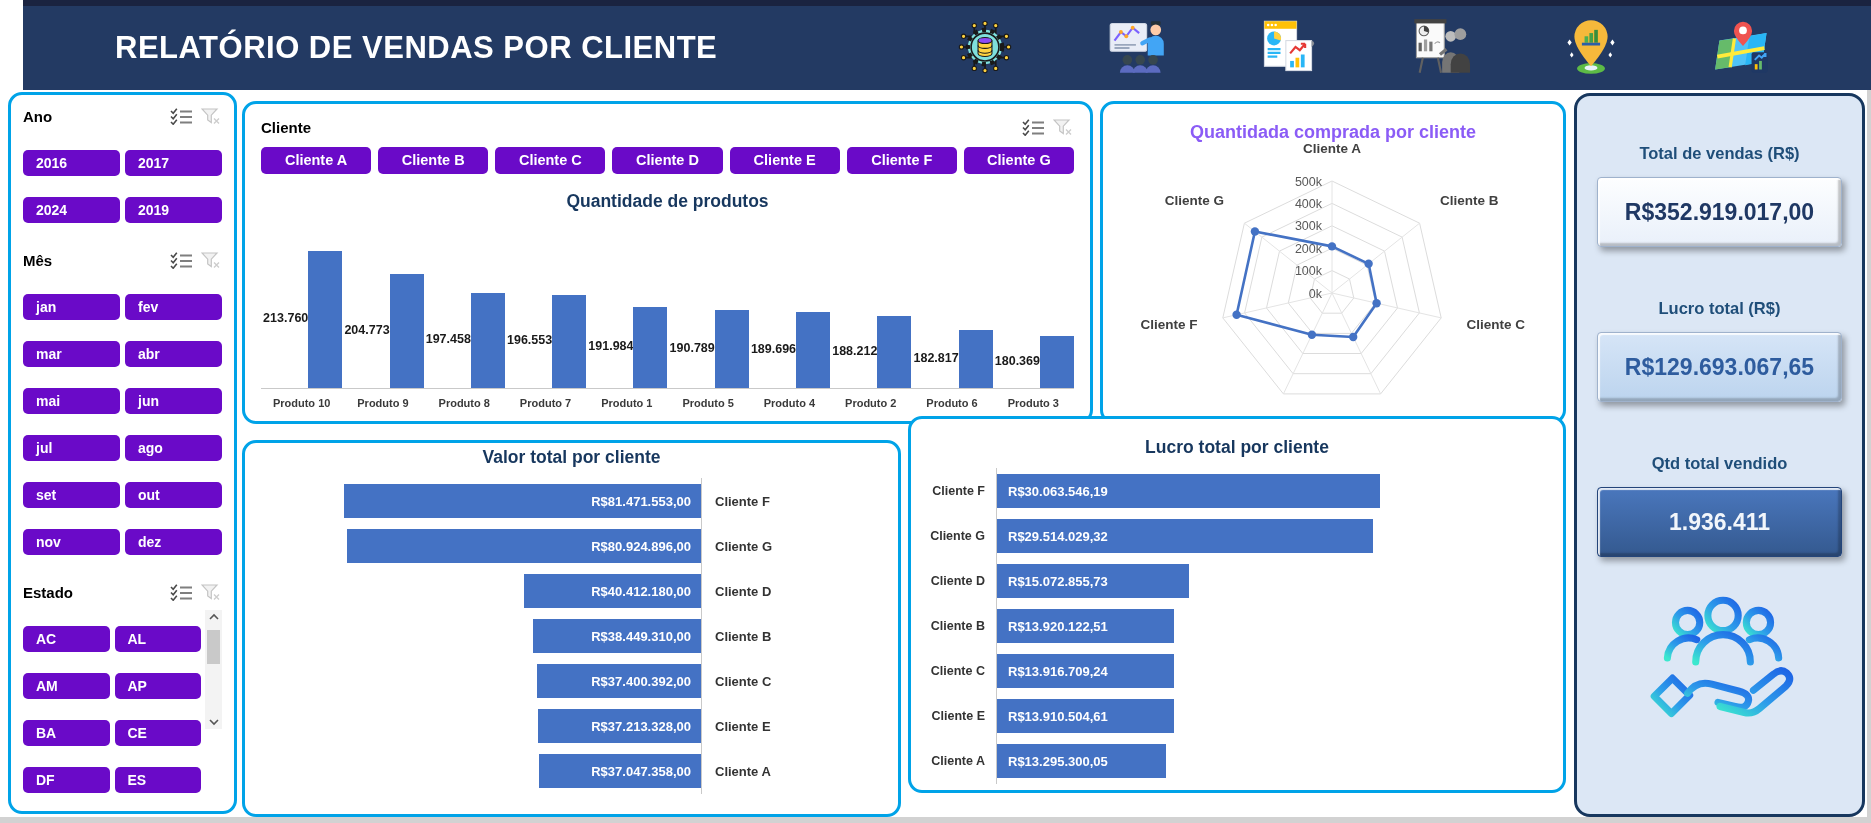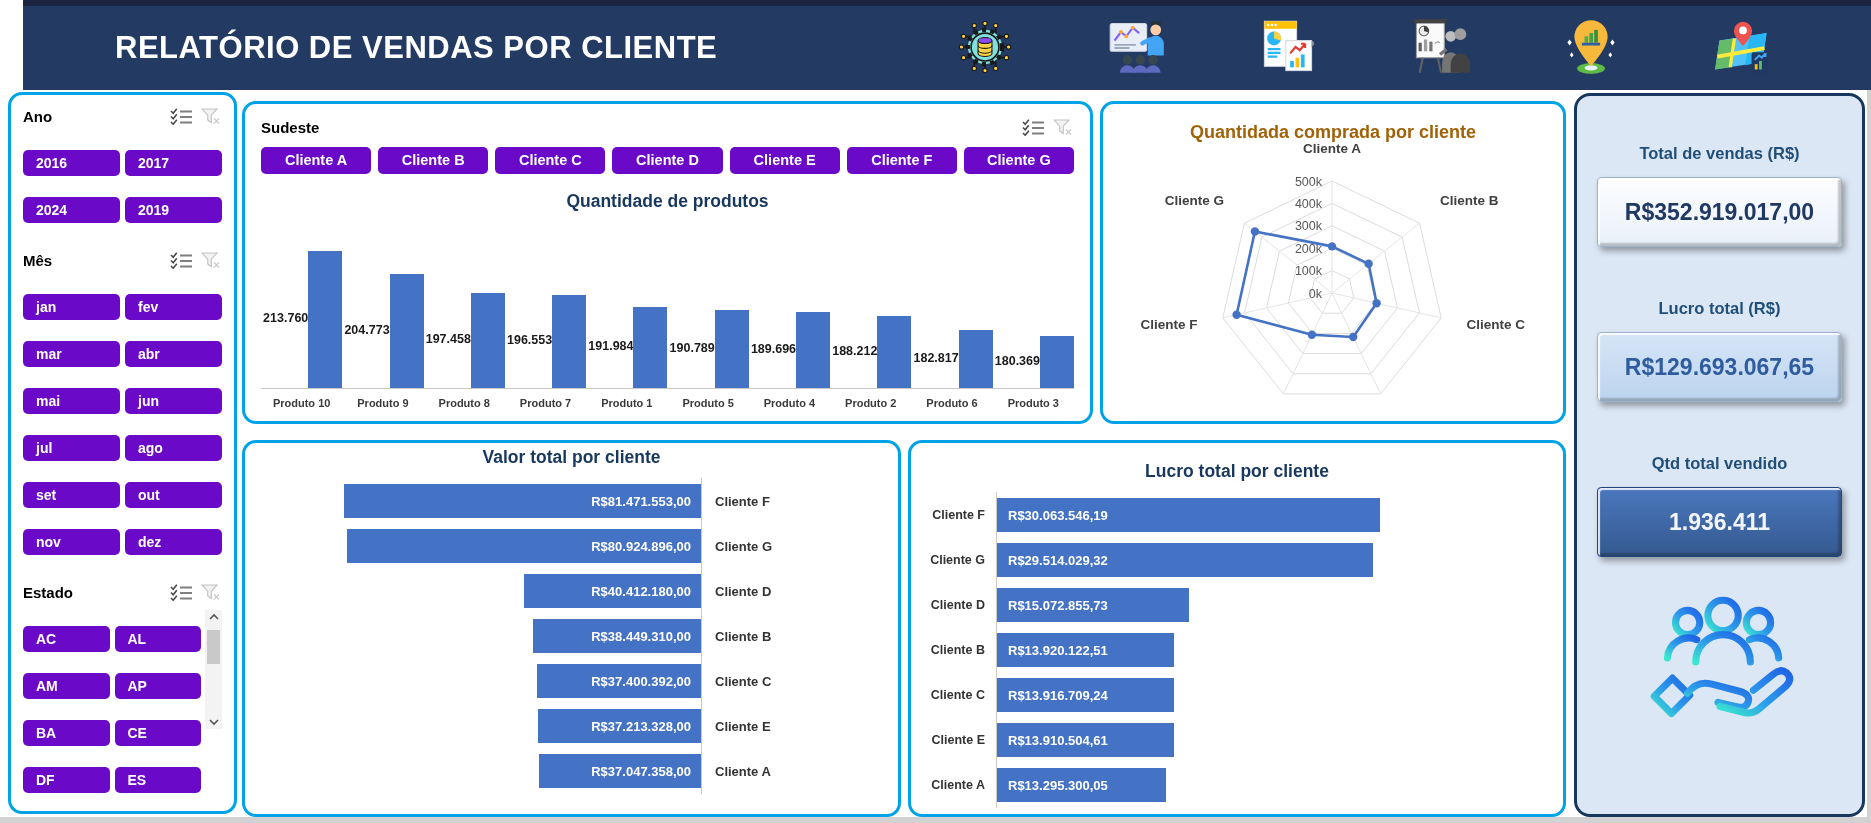--- a/index.html
+++ b/index.html
@@ -15,21 +15,21 @@
   .header-icons{position:absolute;left:932px;top:10px;width:818px;height:74px;display:flex;
     justify-content:space-between;align-items:center;}
   .hicon{width:60px;height:60px;display:inline-block;}
   .hicon svg{width:100%;height:100%;}
   
   .panel{position:absolute;background:#fff;border:3px solid #00A3E8;border-radius:14px;box-sizing:border-box;overflow:hidden;}
   #sidebar{left:8px;top:92px;width:229px;height:722px;padding:10px 12px;}
   #cliente{left:242px;top:101px;width:851px;height:323px;padding:12px 16px;}
   #radar{left:1100px;top:101px;width:466px;height:323px;padding:10px 0;}
   #valor{left:242px;top:440px;width:659px;height:377px;padding:0 18px;}
-  #lucro{left:908px;top:440px;width:658px;height:377px;padding:14px 18px;}
+  #lucro{left:908px;top:416px;width:658px;height:377px;padding:14px 18px;}
   #kpi{position:absolute;left:1574px;top:93px;width:291px;height:724px;background:#DCE7F5;
     border:3px solid #17375E;border-radius:16px;box-sizing:border-box;padding:48px 20px 10px;text-align:center;overflow:hidden;}
   .frame-bottom{position:absolute;left:0;top:817px;width:1871px;height:6px;background:#D2D2D2;}
   .frame-right{position:absolute;left:1867px;top:90px;width:4px;height:733px;background:#D2D2D2;}
   
   .slicers{display:flex;flex-direction:column;gap:26px;}
   .slicer-head{display:flex;justify-content:space-between;align-items:center;margin-bottom:7px;height:22px;}
   .slicer-label{font-size:15px;font-weight:bold;color:#000;}
   .slicer-icons{display:flex;gap:8px;align-items:center;}
   .sl-ic{display:inline-flex;}
@@ -50,21 +50,21 @@
   .chart-title{font-size:17.5px;font-weight:bold;color:#17375E;text-align:center;}
   #cliente .chart-title{margin-top:17px;}
   .prod-chart{margin-top:8px;}
   .prod-cols{display:flex;align-items:flex-end;height:168px;border-bottom:1px solid #C9C9C9;}
   .prod-col{flex:1;display:flex;align-items:center;justify-content:flex-end;}
   .prod-val{font-size:12.5px;font-weight:bold;color:#1a1a1a;margin-bottom:3px;}
   .prod-bar{width:34px;background:#4472C4;}
   .prod-cats{display:flex;}
   .prod-cat{flex:1;text-align:center;font-size:11px;font-weight:600;color:#3a3a3a;padding-top:8px;}
   
-  .radar-title{font-size:18px;font-weight:bold;color:#a16207;text-align:center;margin-top:8px;}
+  .radar-title{font-size:18px;font-weight:bold;color:#8b5cf6;text-align:center;margin-top:8px;}
   
   .hbar-title{font-size:17.5px;font-weight:bold;color:#17375E;text-align:center;margin-top:4px;}
   .hchart{margin-top:16px;display:flex;flex-direction:column;gap:11px;position:relative;}
   .hrow{display:flex;align-items:center;height:34px;}
   .v-barzone{width:438px;display:flex;justify-content:flex-end;}
   .v-bar{height:34px;background:#4472C4;display:flex;align-items:center;justify-content:flex-end;}
   .v-bar span{color:#fff;font-size:13px;font-weight:bold;padding-right:10px;white-space:nowrap;}
   .v-label{margin-left:14px;font-size:13px;font-weight:600;color:#333;white-space:nowrap;}
   .vaxis{position:absolute;left:438px;top:-6px;bottom:-6px;width:1px;background:#C9C9C9;}
   .l-label{width:56px;text-align:right;padding-right:11px;font-size:12.5px;font-weight:600;color:#333;white-space:nowrap;}
@@ -342,21 +342,21 @@
               </svg>
             </span>
           </span>
         </div>
       </div>
     </div>
 </aside>
 
 <section class="panel" id="cliente">
   <div class="slicer-head">
-    <span class="slicer-label">Sudeste</span>
+    <span class="slicer-label">Cliente</span>
     <span class="slicer-icons">
         <span class="sl-ic">
           <svg width="23" height="17" viewBox="0 0 23 17">
             <g fill="none">
               <path d="M1 3 l2.2 2.2 3.6 -4.4 M1 8.5 l2.2 2.2 3.6 -4.4 M1 14 l2.2 2.2 3.6 -4.4" stroke="#4A4A4A" stroke-width="1.6"></path>
               <path d="M10 3.5 h12 M10 9 h12 M10 14.5 h12" stroke="#7F7F7F" stroke-width="2"></path>
             </g>
           </svg>
         </span>
         <span class="sl-ic">

